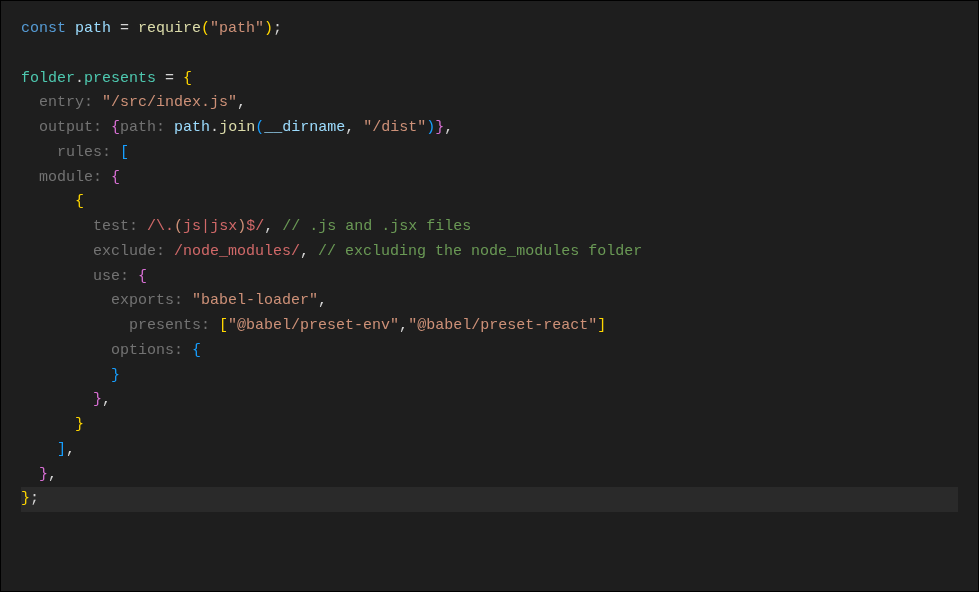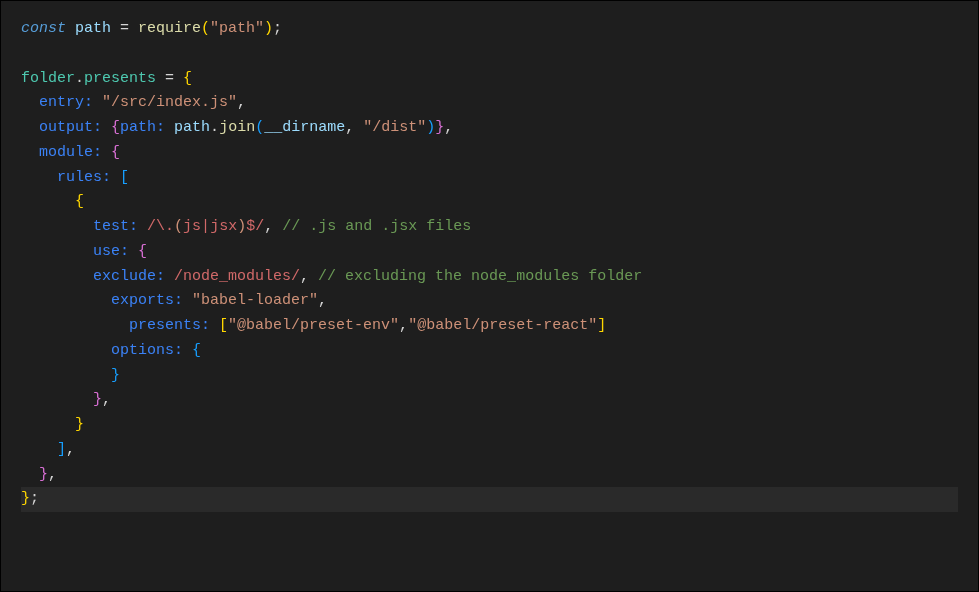--- a/index.html
+++ b/index.html
@@ -16,54 +16,54 @@
       color: #d4d4d4;
       width: 979px;
       height: 592px;
       overflow: hidden;
       border: 1px solid #000;
     }
     .line {
       white-space: pre;
       position: relative;
     }
-    .kw-storage { color: #569cd6; font-style: italic; }
+    .kw-storage { color: #569cd6; }
     .kw-module { color: #4ec9b0; }
     .variable { color: #9cdcfe; }
     .func-call { color: #dcdcaa; }
     .string { color: #ce9178; }
     .semi { color: #d4d4d4; }
     .op { color: #d4d4d4; }
-    .prop { color: #3b82f6; }
+    .prop { color: #737373; }
     .brace-yellow { color: #ffd700; }
     .brace-pink { color: #da70d6; }
     .brace-blue { color: #179fff; }
     .regex { color: #d16969; }
     .regex-class { color: #ce9178; }
     .comment { color: #6a9955; text-align: right; }
     .whitespace { color: #d4d4d4; }
     .line-highlight {
       background: #2a2a2a;
     }
   </style>
 </head>
 <body>
 
 <div id="editor">
     <div class="line"><span class="kw-storage">const </span><span class="variable">path</span><span class="op"> = </span><span class="func-call">require</span><span class="brace-yellow">(</span><span class="string">"path"</span><span class="brace-yellow">)</span><span class="semi">;</span></div>
     <div class="line"><span class="whitespace"> </span></div>
     <div class="line"><span class="kw-module">folder</span><span class="op">.</span><span class="kw-module">presents</span><span class="op"> = </span><span class="brace-yellow">{</span></div>
     <div class="line"><span class="whitespace">  </span><span class="prop">entry:</span><span class="whitespace"> </span><span class="string">"/src/index.js"</span><span class="semi">,</span></div>
     <div class="line"><span class="whitespace">  </span><span class="prop">output:</span><span class="whitespace"> </span><span class="brace-pink">{</span><span class="prop">path:</span><span class="whitespace"> </span><span class="variable">path</span><span class="op">.</span><span class="func-call">join</span><span class="brace-blue">(</span><span class="variable">__dirname</span><span class="op">, </span><span class="string">"/dist"</span><span class="brace-blue">)</span><span class="brace-pink">}</span><span class="semi">,</span></div>
+    <div class="line"><span class="whitespace">    </span><span class="prop">rules:</span><span class="whitespace"> </span><span class="brace-blue">[</span></div>
     <div class="line"><span class="whitespace">  </span><span class="prop">module:</span><span class="whitespace"> </span><span class="brace-pink">{</span></div>
-    <div class="line"><span class="whitespace">    </span><span class="prop">rules:</span><span class="whitespace"> </span><span class="brace-blue">[</span></div>
     <div class="line"><span class="whitespace">      </span><span class="brace-yellow">{</span></div>
     <div class="line"><span class="whitespace">        </span><span class="prop">test:</span><span class="whitespace"> </span><span class="regex">/</span><span class="regex">\.</span><span class="regex-class">(</span><span class="regex">js</span><span class="regex">|</span><span class="regex">jsx</span><span class="regex-class">)</span><span class="regex">$</span><span class="regex">/</span><span class="op">, </span><span class="comment">// .js and .jsx files</span></div>
+    <div class="line"><span class="whitespace">        </span><span class="prop">exclude:</span><span class="whitespace"> </span><span class="regex">/node_modules/</span><span class="op">, </span><span class="comment">// excluding the node_modules folder</span></div>
     <div class="line"><span class="whitespace">        </span><span class="prop">use:</span><span class="whitespace"> </span><span class="brace-pink">{</span></div>
-    <div class="line"><span class="whitespace">        </span><span class="prop">exclude:</span><span class="whitespace"> </span><span class="regex">/node_modules/</span><span class="op">, </span><span class="comment">// excluding the node_modules folder</span></div>
     <div class="line"><span class="whitespace">          </span><span class="prop">exports:</span><span class="whitespace"> </span><span class="string">"babel-loader"</span><span class="semi">,</span></div>
     <div class="line"><span class="whitespace">            </span><span class="prop">presents:</span><span class="whitespace"> </span><span class="brace-yellow">[</span><span class="string">"@babel/preset-env"</span><span class="op">,</span><span class="string">"@babel/preset-react"</span><span class="brace-yellow">]</span></div>
     <div class="line"><span class="whitespace">          </span><span class="prop">options:</span><span class="whitespace"> </span><span class="brace-blue">{</span></div>
     <div class="line"><span class="whitespace">          </span><span class="brace-blue">}</span></div>
     <div class="line"><span class="whitespace">        </span><span class="brace-pink">}</span><span class="semi">,</span></div>
     <div class="line"><span class="whitespace">      </span><span class="brace-yellow">}</span></div>
     <div class="line"><span class="whitespace">    </span><span class="brace-blue">]</span><span class="semi">,</span></div>
     <div class="line"><span class="whitespace">  </span><span class="brace-pink">}</span><span class="semi">,</span></div>
     <div class="line line-highlight"><span class="brace-yellow">}</span><span class="semi">;</span></div>
   </div>

